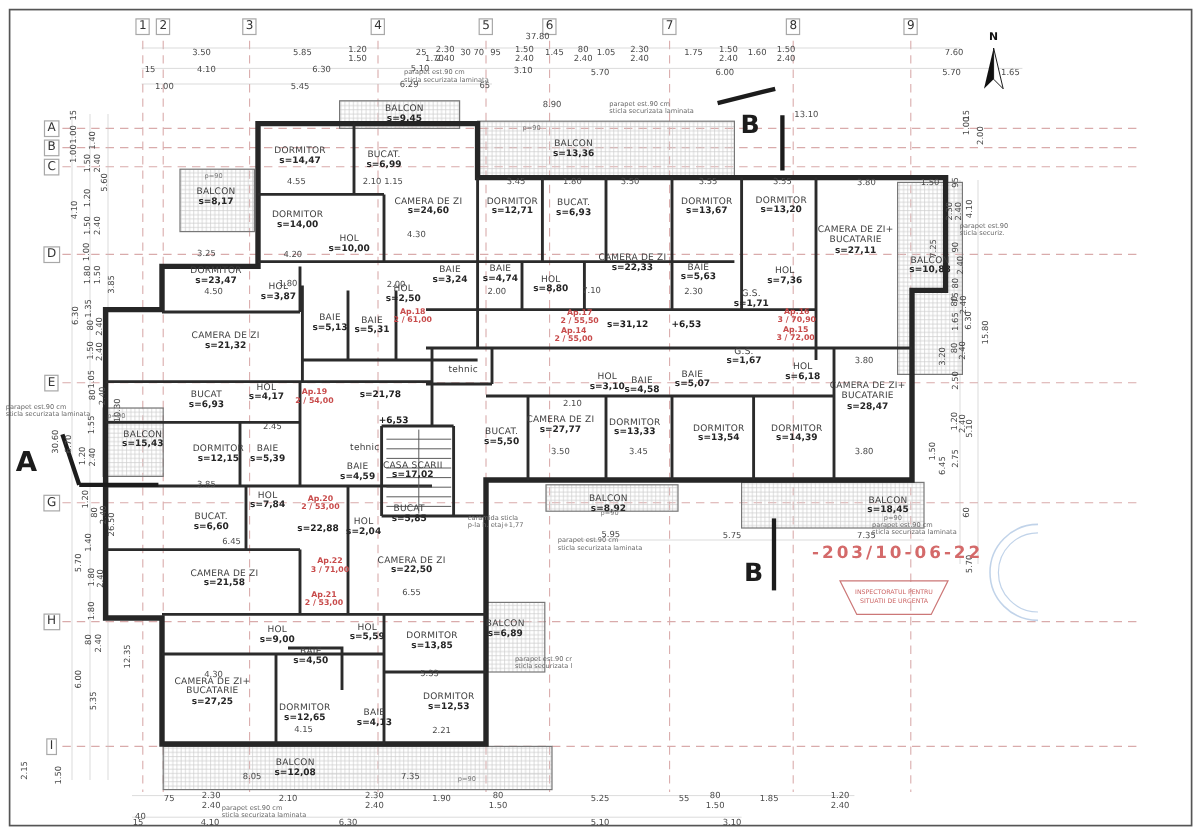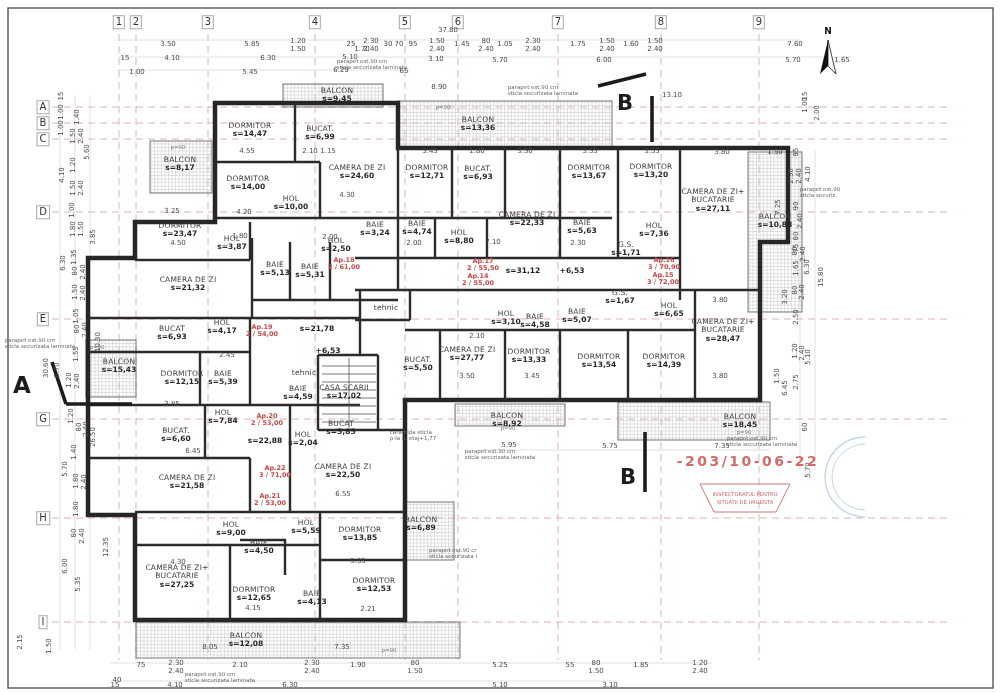--- a/index.html
+++ b/index.html
@@ -152,21 +152,21 @@
       <div class="lab room" style="left: 275px; top: 269px;"><div class="rn">BAIE</div><div class="ra">s=5,13</div></div>
       <div class="lab room" style="left: 310px; top: 271px;"><div class="rn">BAIE</div><div class="ra">s=5,31</div></div>
       <div class="lab room" style="left: 188px; top: 284px;"><div class="rn">CAMERA DE ZI</div><div class="ra">s=21,32</div></div>
       <div class="lab room" style="left: 222px; top: 327px;"><div class="rn">HOL</div><div class="ra">s=4,17</div></div>
       <div class="lab room" style="left: 172px; top: 333px;"><div class="rn">BUCAT</div><div class="ra">s=6,93</div></div>
       <div class="lab room" style="left: 386px; top: 308px;"><div class="rn">tehnic</div></div>
       <div class="lab room" style="left: 506px; top: 318px;"><div class="rn">HOL</div><div class="ra">s=3,10</div></div>
       <div class="lab room" style="left: 535px; top: 321px;"><div class="rn">BAIE</div><div class="ra">s=4,58</div></div>
       <div class="lab room" style="left: 577px; top: 316px;"><div class="rn">BAIE</div><div class="ra">s=5,07</div></div>
       <div class="lab room" style="left: 620px; top: 297px;"><div class="rn">G.S.</div><div class="ra">s=1,67</div></div>
-      <div class="lab room" style="left: 669px; top: 310px;"><div class="rn">HOL</div><div class="ra">s=6,65</div></div>
+      <div class="lab room" style="left: 669px; top: 310px;"><div class="rn">HOL</div><div class="ra">s=6,18</div></div>
       <div class="lab room" style="left: 119px; top: 366px;"><div class="rn">BALCON</div><div class="ra">s=15,43</div></div>
       <div class="lab room" style="left: 182px; top: 378px;"><div class="rn">DORMITOR</div><div class="ra">s=12,15</div></div>
       <div class="lab room" style="left: 223px; top: 378px;"><div class="rn">BAIE</div><div class="ra">s=5,39</div></div>
       <div class="lab room" style="left: 418px; top: 364px;"><div class="rn">BUCAT.</div><div class="ra">s=5,50</div></div>
       <div class="lab room" style="left: 467px; top: 354px;"><div class="rn">CAMERA DE ZI</div><div class="ra">s=27,77</div></div>
       <div class="lab room" style="left: 529px; top: 356px;"><div class="rn">DORMITOR</div><div class="ra">s=13,33</div></div>
       <div class="lab room" style="left: 599px; top: 361px;"><div class="rn">DORMITOR</div><div class="ra">s=13,54</div></div>
       <div class="lab room" style="left: 664px; top: 361px;"><div class="rn">DORMITOR</div><div class="ra">s=14,39</div></div>
       <div class="lab room" style="left: 723px; top: 330px;"><div class="rn">CAMERA DE ZI+</div><div class="rn">BUCATARIE</div><div class="ra">s=28,47</div></div>
       <div class="lab room" style="left: 304px; top: 373px;"><div class="rn">tehnic</div></div>
@@ -232,21 +232,21 @@
       <div class="lab dim" style="left: 350px; top: 58px;">5.10</div>
       <div class="lab dim" style="left: 436px; top: 60px;">3.10</div>
       <div class="lab dim" style="left: 500px; top: 61px;">5.70</div>
       <div class="lab dim" style="left: 604px; top: 61px;">6.00</div>
       <div class="lab dim" style="left: 793px; top: 61px;">5.70</div>
       <div class="lab dim" style="left: 842px; top: 61px;">1.65</div>
       <div class="lab dim" style="left: 137px; top: 73px;">1.00</div>
       <div class="lab dim" style="left: 250px; top: 73px;">5.45</div>
       <div class="lab dim" style="left: 341px; top: 71px;">6.29</div>
       <div class="lab dim" style="left: 404px; top: 72px;">65</div>
-      <div class="lab dim" style="left: 439px; top: 88px;">8.90</div>
+      <div class="lab dim" style="left: 460px; top: 88px;">8.90</div>
       <div class="lab dim" style="left: 672px; top: 96px;">13.10</div>
       <div class="lab dim rot" style="left: 806px; top: 96px;">15</div>
       <div class="lab dim rot" style="left: 806px; top: 105px;">1.00</div>
       <div class="lab dim rot" style="left: 818px; top: 113px;">2.00</div>
       <div class="lab dim rot" style="left: 797px; top: 152px;">95</div>
       <div class="lab dim rot" style="left: 792px; top: 176px;">2.30</div>
       <div class="lab dim rot" style="left: 800px; top: 176px;">2.40</div>
       <div class="lab dim rot" style="left: 809px; top: 174px;">4.10</div>
       <div class="lab dim rot" style="left: 797px; top: 206px;">90</div>
       <div class="lab dim rot" style="left: 779px; top: 207px;">7.25</div>
@@ -321,21 +321,21 @@
       <div class="lab dim" style="left: 509px; top: 446px;">5.95</div>
       <div class="lab dim" style="left: 610px; top: 447px;">5.75</div>
       <div class="lab dim" style="left: 722px; top: 447px;">7.35</div>
       <div class="lab dim" style="left: 117px; top: 681px;">40</div>
       <div class="lab dim" style="left: 141px; top: 666px;">75</div>
       <div class="lab dim" style="left: 176px; top: 664px;">2.30</div>
       <div class="lab dim" style="left: 176px; top: 672px;">2.40</div>
       <div class="lab dim" style="left: 240px; top: 666px;">2.10</div>
       <div class="lab dim" style="left: 312px; top: 664px;">2.30</div>
       <div class="lab dim" style="left: 312px; top: 672px;">2.40</div>
-      <div class="lab dim" style="left: 358px; top: 666px;">1.90</div>
+      <div class="lab dim" style="left: 368px; top: 666px;">1.90</div>
       <div class="lab dim" style="left: 415px; top: 664px;">80</div>
       <div class="lab dim" style="left: 415px; top: 672px;">1.50</div>
       <div class="lab dim" style="left: 500px; top: 666px;">5.25</div>
       <div class="lab dim" style="left: 570px; top: 666px;">55</div>
       <div class="lab dim" style="left: 596px; top: 664px;">80</div>
       <div class="lab dim" style="left: 596px; top: 672px;">1.50</div>
       <div class="lab dim" style="left: 641px; top: 666px;">1.85</div>
       <div class="lab dim" style="left: 700px; top: 664px;">1.20</div>
       <div class="lab dim" style="left: 700px; top: 672px;">2.40</div>
       <div class="lab dim" style="left: 115px; top: 686px;">15</div>

